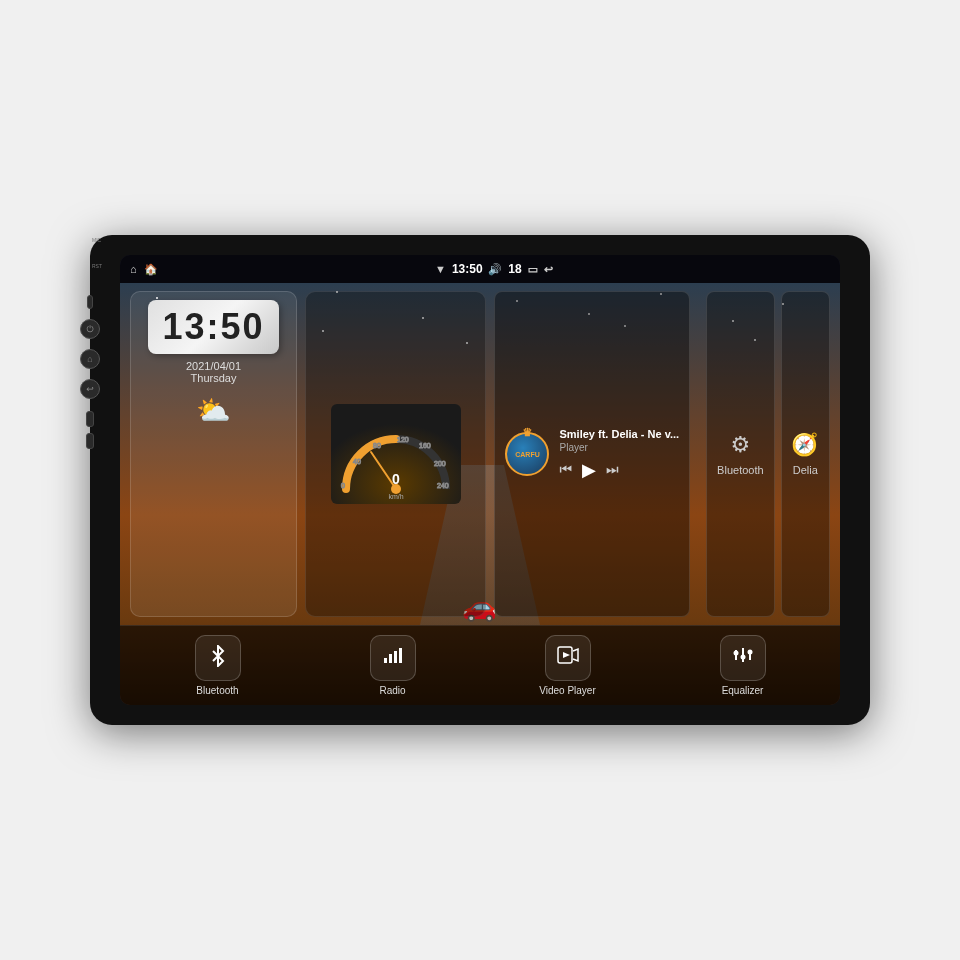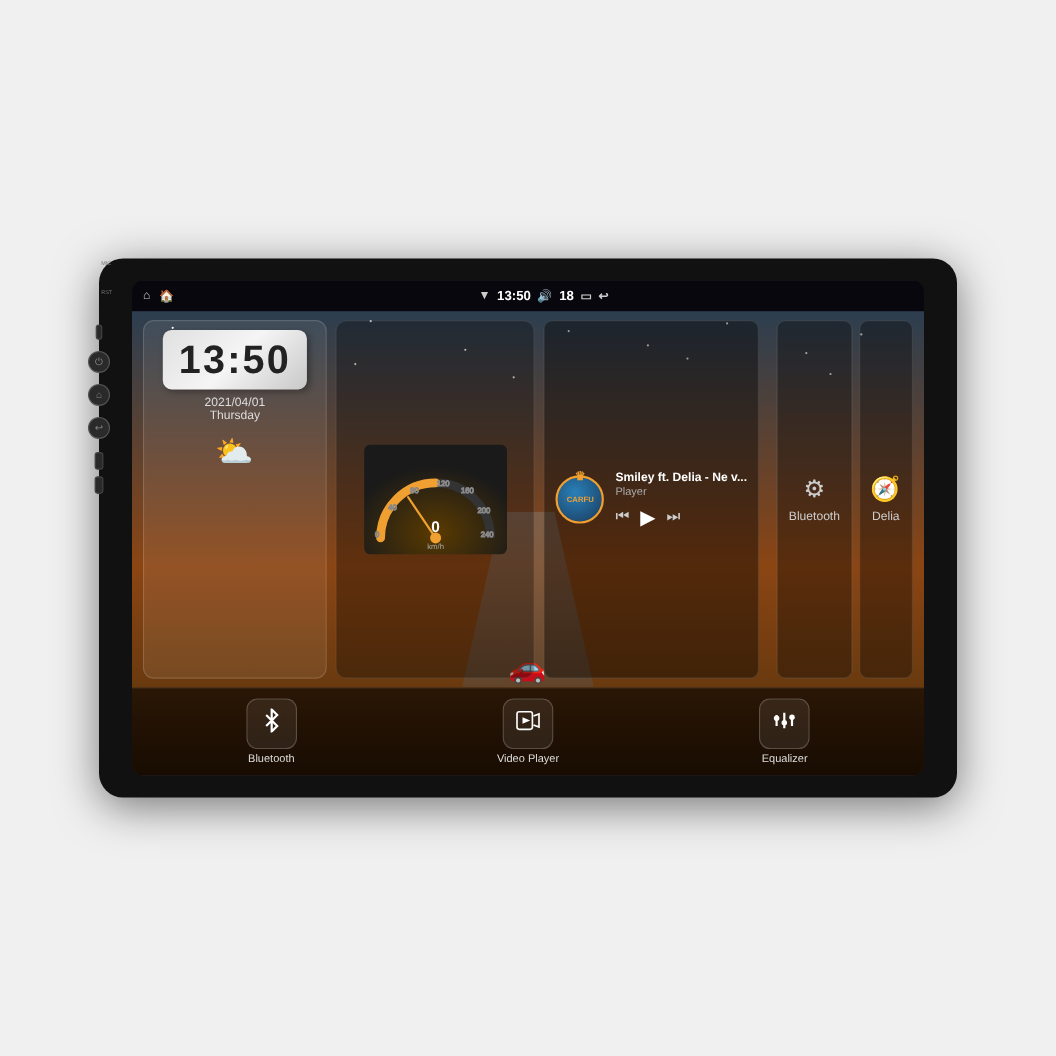--- a/index.html
+++ b/index.html
@@ -549,20 +549,33 @@
             <span class="app-icon" style="font-size:20px;">
               
               <svg width="22" height="22" viewBox="0 0 22 22">
                 <polyline points="6,6 16,16 11,21 11,1 16,6 6,16" fill="none" stroke="white" stroke-width="2"></polyline>
               </svg>
             </span>
           </div>
           <span class="app-label">Bluetooth</span>
         </div>
 
+        <div class="app-item">
+          <div class="app-icon-wrapper">
+            <span class="app-icon">
+              <svg width="22" height="22" viewBox="0 0 22 22">
+                <rect x="2" y="14" width="3" height="5" fill="white"></rect>
+                <rect x="7" y="10" width="3" height="9" fill="white"></rect>
+                <rect x="12" y="7" width="3" height="12" fill="white"></rect>
+                <rect x="17" y="4" width="3" height="15" fill="white"></rect>
+              </svg>
+            </span>
+          </div>
+          <span class="app-label">Radio</span>
+        </div>
 
 
         <div class="app-item">
           <div class="app-icon-wrapper">
             <span class="app-icon">
               <svg width="22" height="22" viewBox="0 0 22 22">
                 <rect x="1" y="3" width="14" height="16" rx="2" fill="none" stroke="white" stroke-width="1.5"></rect>
                 <polygon points="6,8 6,14 13,11" fill="white"></polygon>
                 <polyline points="16,7 21,5 21,17 16,15" fill="none" stroke="white" stroke-width="1.5"></polyline>
               </svg>

